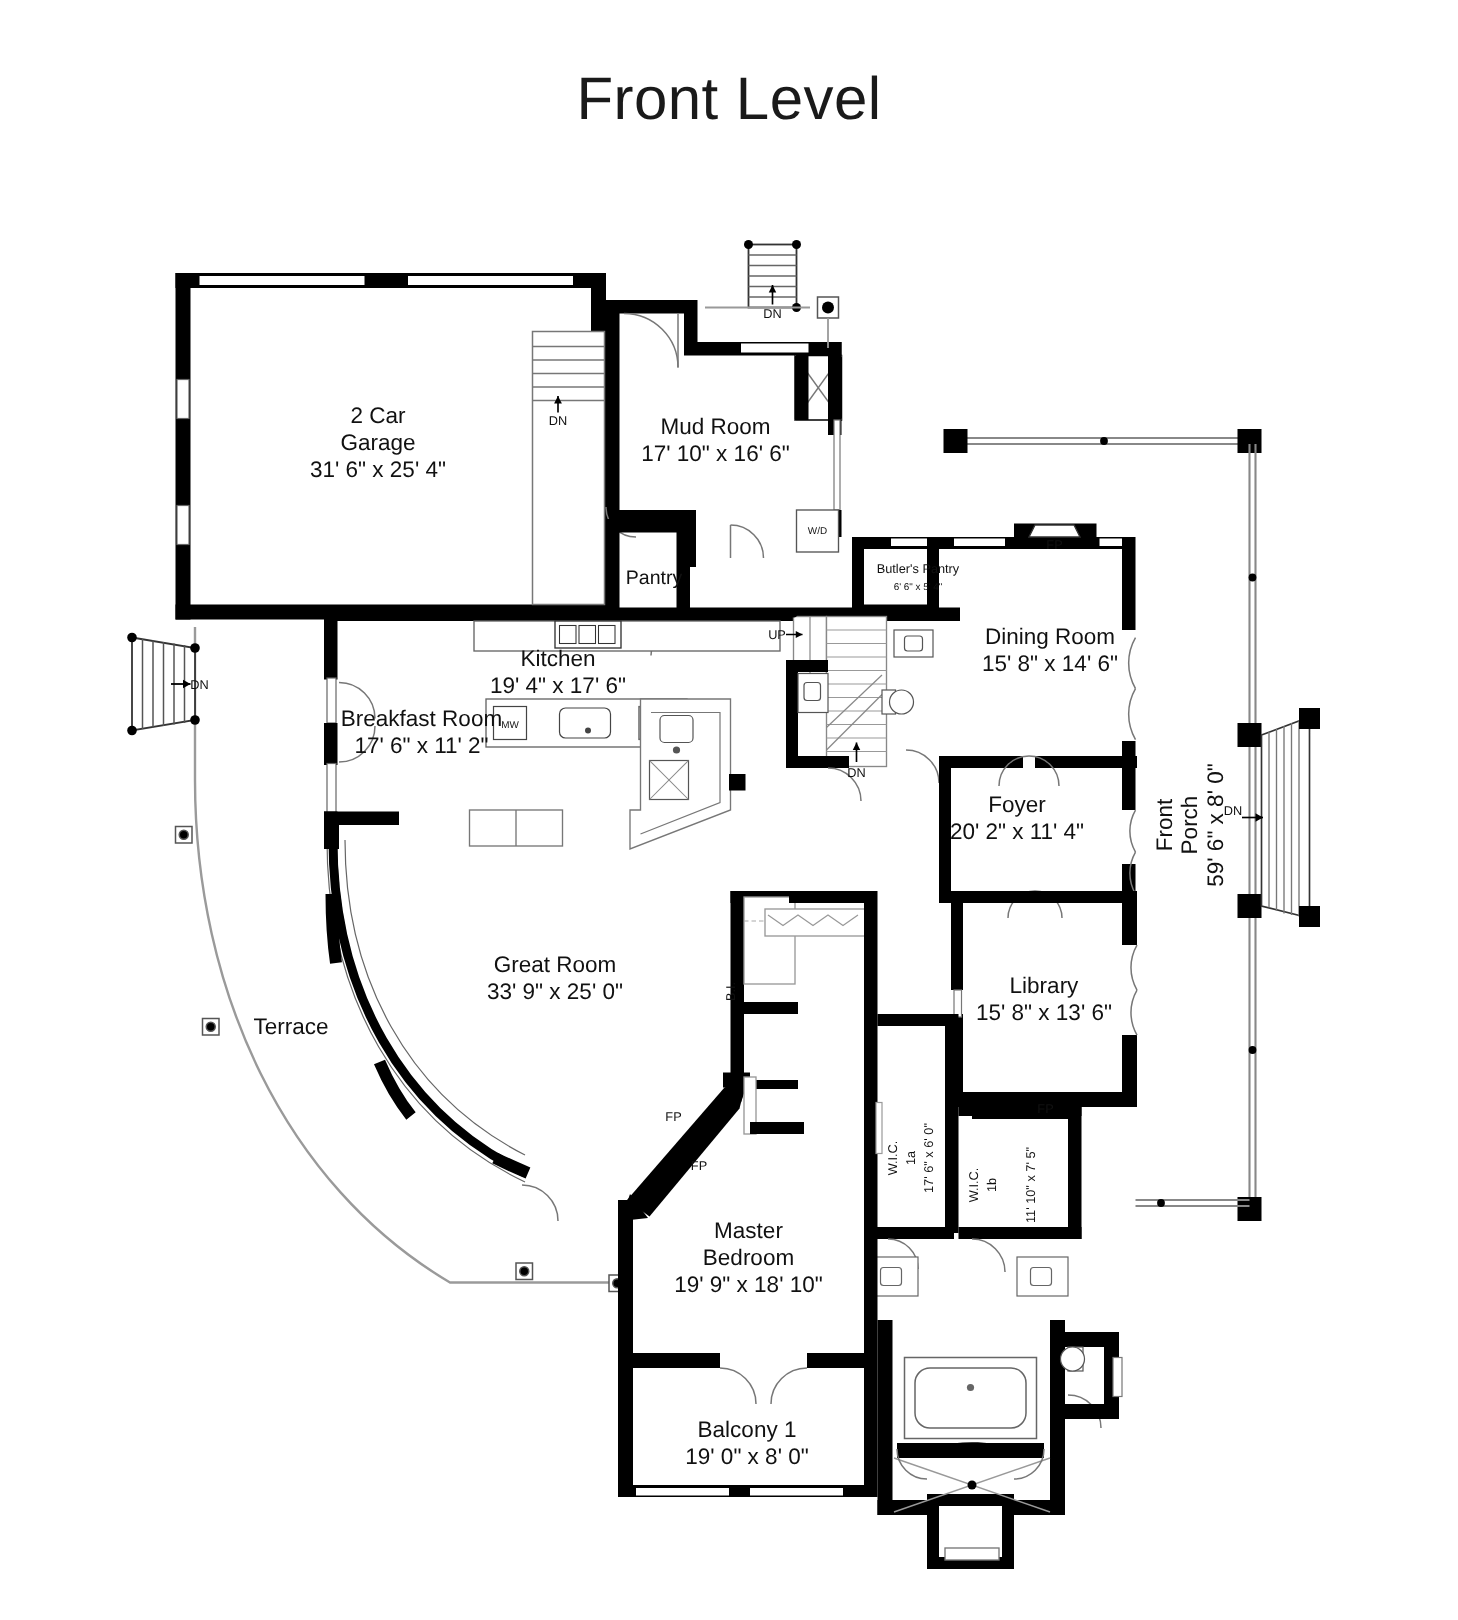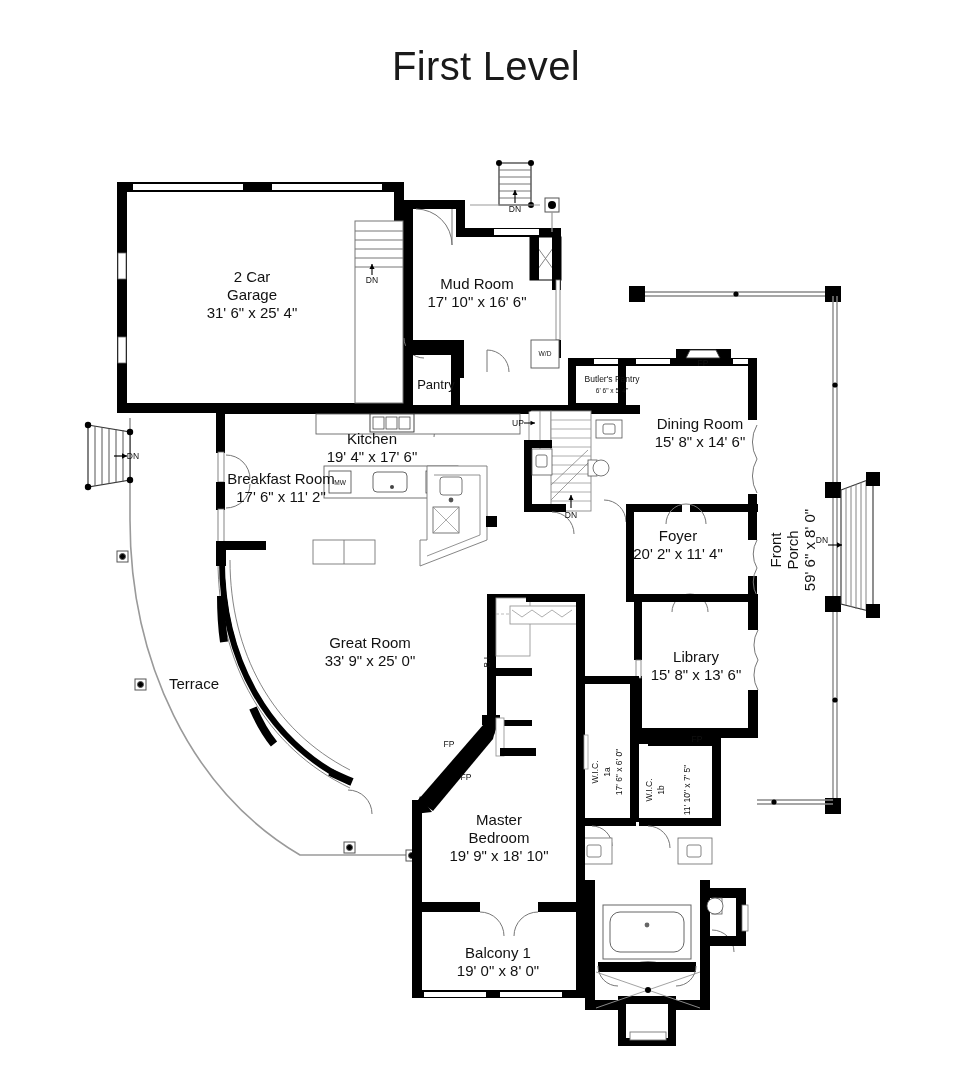--- a/index.html
+++ b/index.html
@@ -16,21 +16,21 @@
   .rdim{font-size:15px;}
   .small{font-size:8.5px;}
   .tiny{font-size:6.6px;}
   .mid{font-size:13px;}
 </style>
 </head>
 <body>
 
 <div id="stage">
 
-  <div id="title">First Level</div>
+  <div id="title">Front Level</div>
 
   <svg id="plan" viewBox="0 0 972 1080">
 
     <g>
       <path d="M130,418 L130,520 C130,660 190,790 300,855 L420,855" fill="none" stroke="#9a9a9a" stroke-width="1.6"></path>
       <g fill="#000" stroke="#555" stroke-width="1">
         <rect x="117" y="551" width="11" height="11" fill="#fff"></rect>
         <circle cx="122.5" cy="556.5" r="3"></circle>
         <rect x="135" y="679" width="11" height="11" fill="#fff"></rect>
         <circle cx="140.5" cy="684.5" r="3"></circle>

